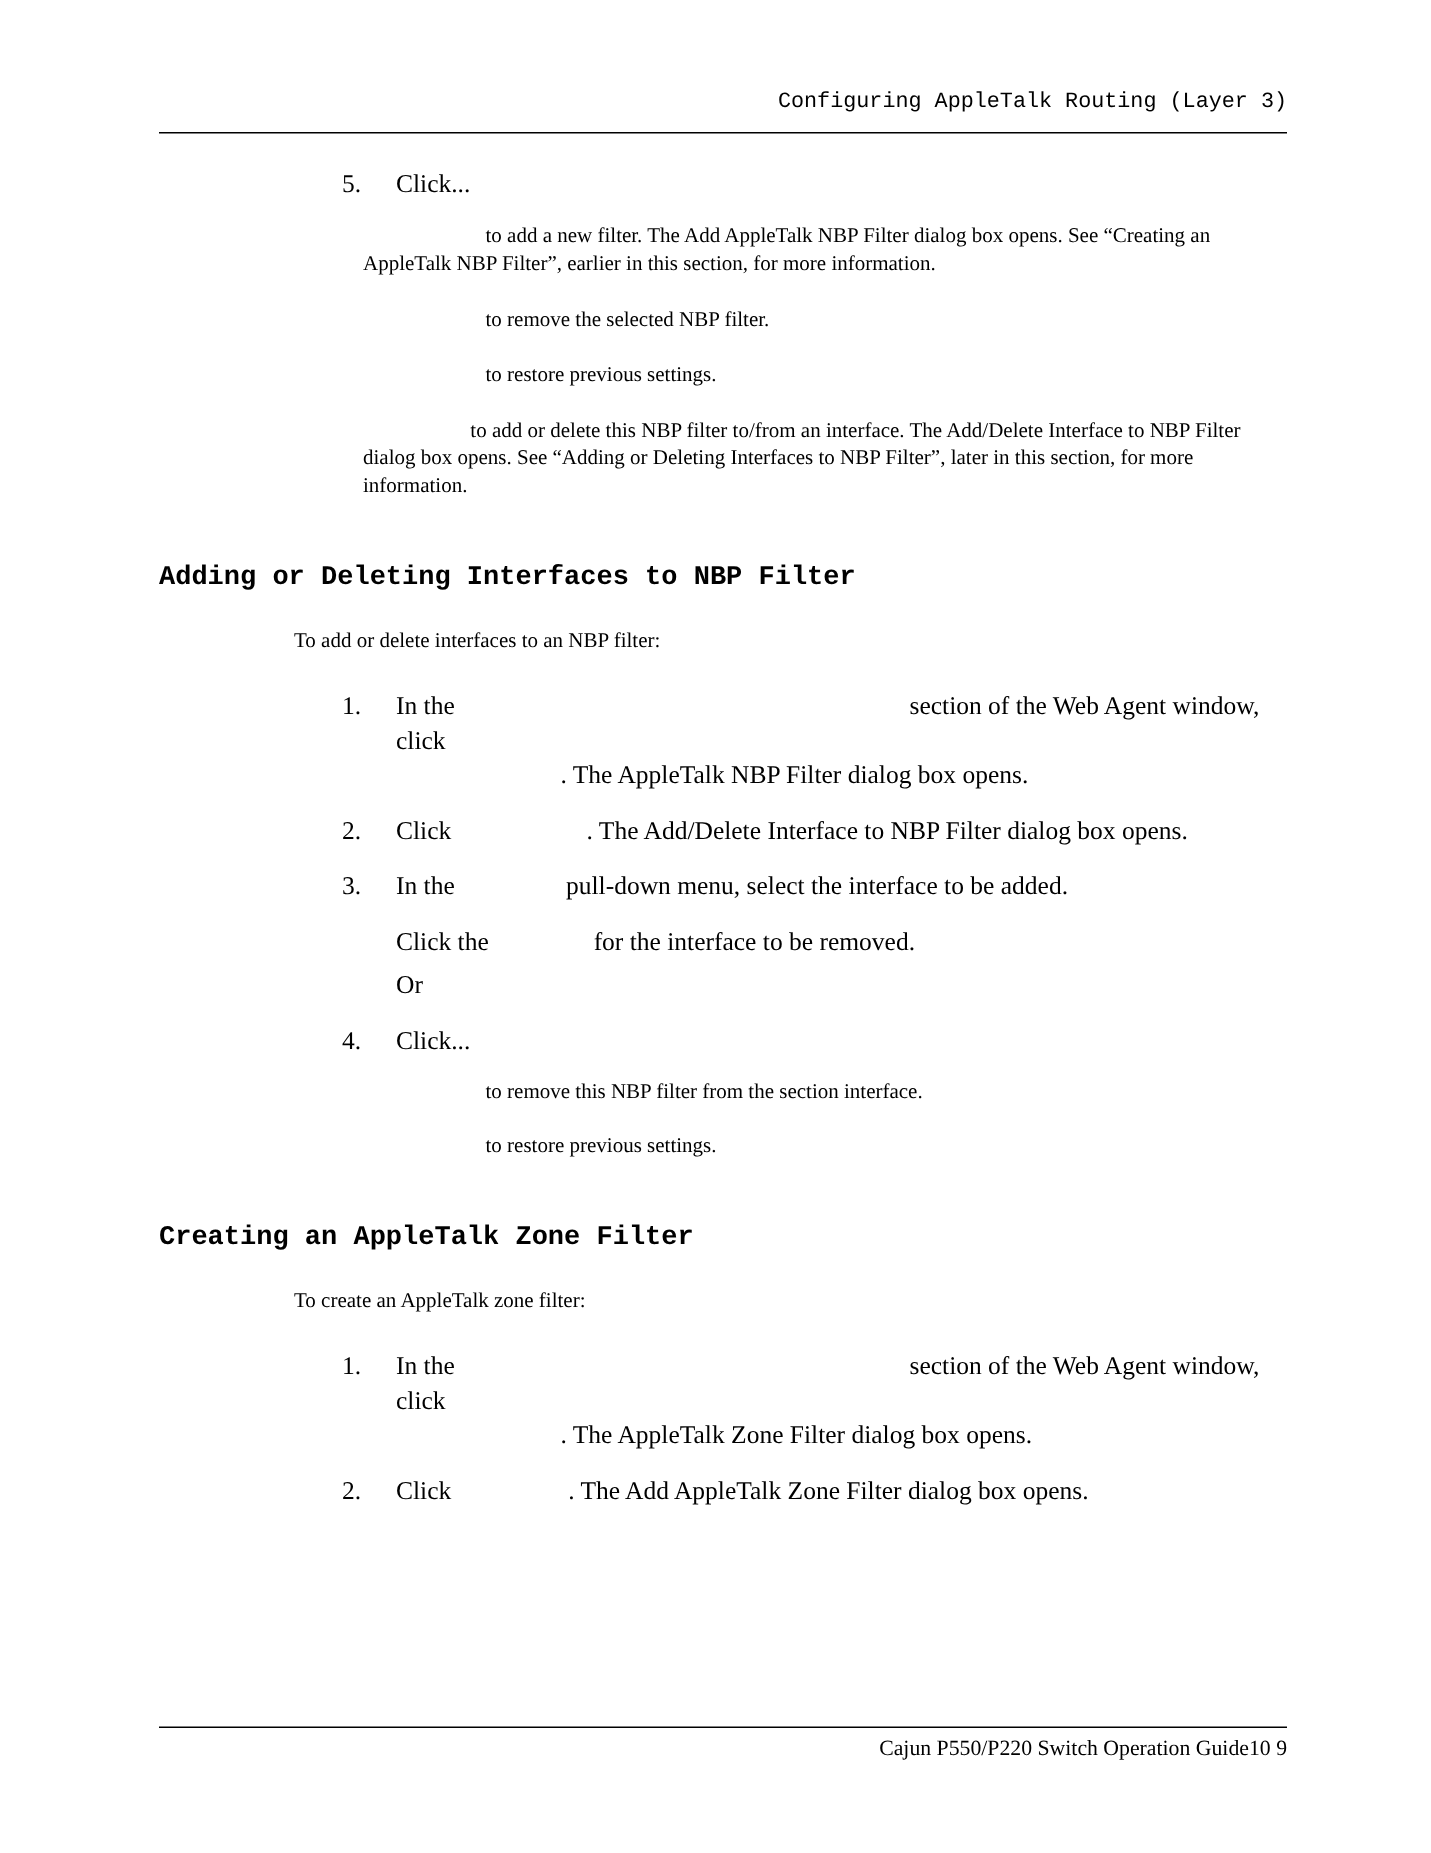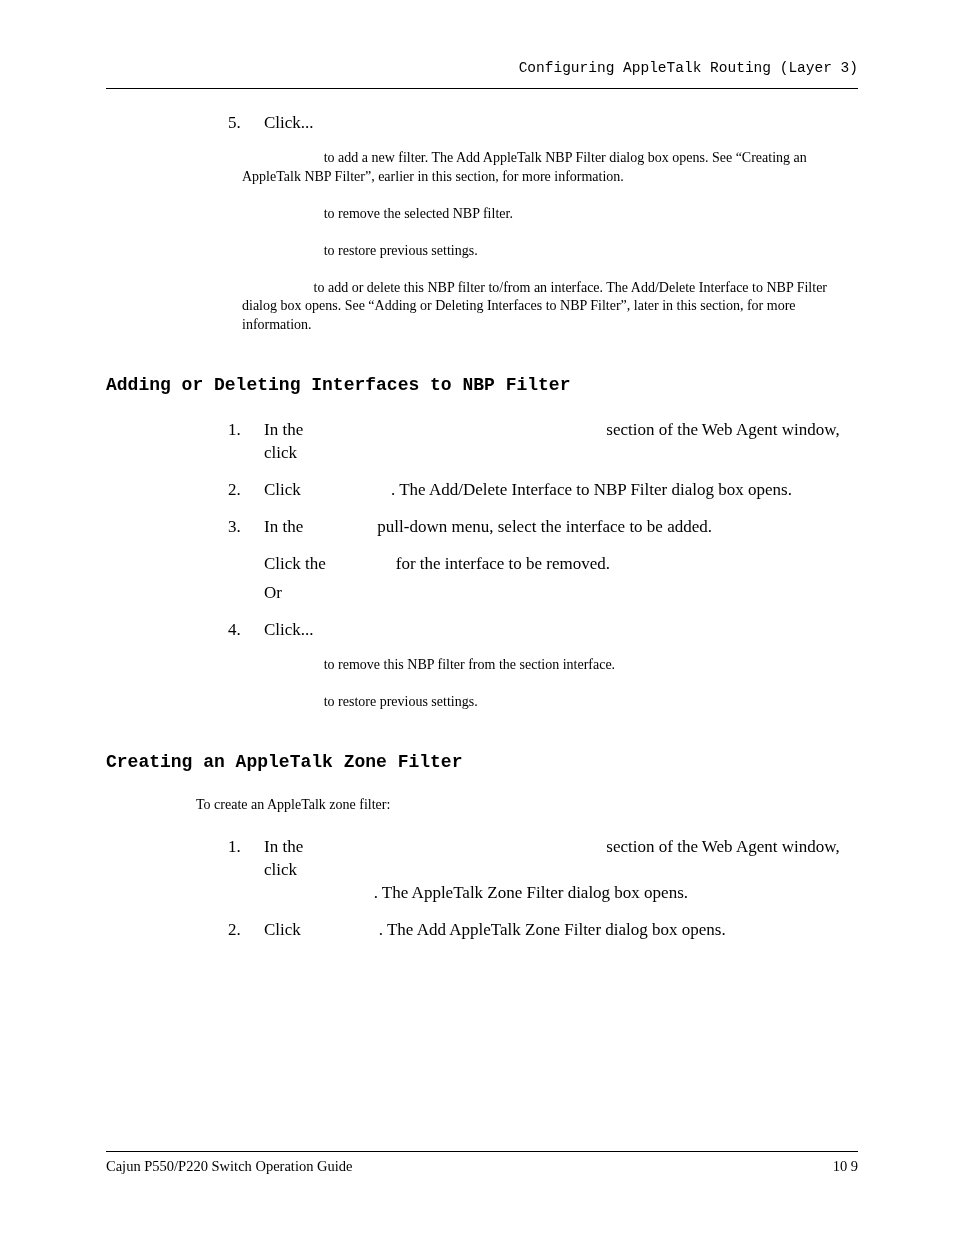--- a/index.html
+++ b/index.html
@@ -75,21 +75,21 @@
       bottom: 60px;
       left: 106px;
       right: 96px;
     }
     .footer-line {
       border-top: 1px solid #000;
       margin-bottom: 6px;
     }
     .footer-row {
       display: flex;
-      justify-content: space-between;
+      justify-content: flex-end;
       font-size: 14.5px;
     }
   </style>
 </head>
 <body>
 
 <div class="running-head">Configuring AppleTalk Routing (Layer 3)</div>
 <div class="header-line"></div>
 
 <div class="content">
@@ -107,25 +107,27 @@
   </div>
   <div class="txt body-indent p4">
     <span style="visibility:hidden">— XXXXXX</span><span> to restore previous settings.</span>
   </div>
   <div class="txt body-indent">
     <span style="visibility:hidden">— XXXXX</span><span> to add or delete this NBP filter to/from an interface. The Add/Delete Interface to NBP Filter dialog box opens. See “Adding or Deleting Interfaces to NBP Filter”, later in this section, for more information.</span>
   </div>
 
   <div class="h2">Adding or Deleting Interfaces to NBP Filter</div>
 
+  <div class="txt intro-indent p5">To add or delete interfaces to an NBP filter:</div>
 
   <div class="step-row">
     <div class="step-num">1.</div>
     <div class="step-text">
       <span>In the </span><span style="visibility:hidden">XXXXXXXXXXXXXXXXXXXXXXXX</span><span> section of the Web Agent window, click </span>
+      <div class="step-cont"><span style="visibility:hidden">XXXXXX</span><span>. The AppleTalk NBP Filter dialog box opens.</span></div>
     </div>
   </div>
 
   <div class="step-row">
     <div class="step-num">2.</div>
     <div class="step-text">
       <span>Click </span><span style="visibility:hidden">XXXXXXX</span><span>. The Add/Delete Interface to NBP Filter dialog box opens.</span>
     </div>
   </div>
 

